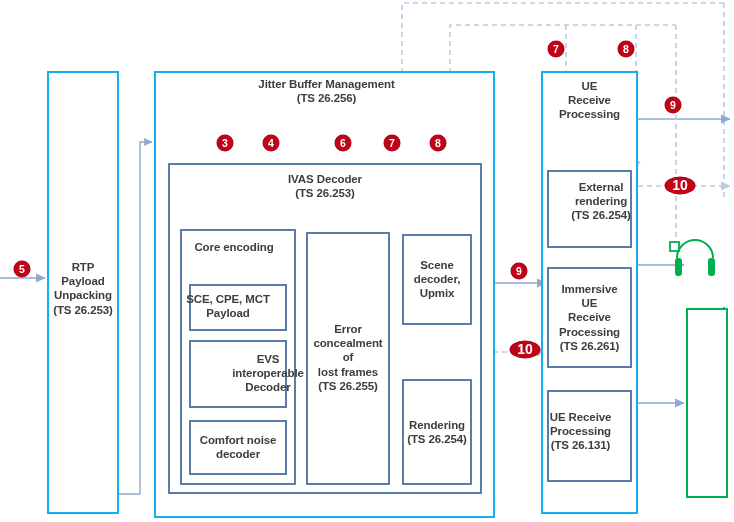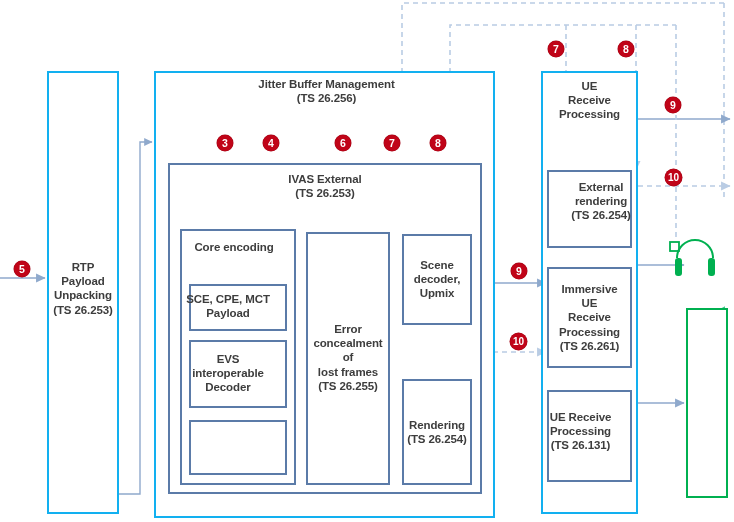--- a/index.html
+++ b/index.html
@@ -13,21 +13,21 @@
   .green{border:2.5px solid #00b050;}
 
   .lbl{position:absolute;text-align:center;color:#3d3d3d;
        font-size:11.5px;line-height:14.2px;font-weight:bold;
        letter-spacing:-0.1px;}
 
   .badge{position:absolute;width:16px;height:16px;border-radius:50%;
          background:#c00418;color:#fff;font-size:10.5px;font-weight:bold;
          line-height:16px;text-align:center;z-index:40;
          box-shadow:0 0 0 .5px #a00314;}
-  .badge.wide{width:17px;height:17px;line-height:17px;font-size:10px;}
+  .badge.wide{width:30px;height:17px;line-height:17px;font-size:14px;margin-top:8px;}
 
   svg.layer{position:absolute;left:0;top:0;width:734px;height:522px;
             overflow:visible;pointer-events:none;}
 </style>
 </head>
 <body>
 
 <div id="stage">
 
   <svg class="layer">
@@ -118,34 +118,38 @@
       <div>RTP</div>
       <div>Payload</div>
       <div>Unpacking</div>
       <div>(TS 26.253)</div>
     </div>
   <div class="lbl" style="left:188px;top:77px;width:277px;">
       <div>Jitter Buffer Management</div>
       <div>(TS 26.256)</div>
     </div>
   <div class="lbl" style="left:178px;top:172px;width:294px;">
-      <div>IVAS External</div>
+      <div>IVAS Decoder</div>
       <div>(TS 26.253)</div>
     </div>
   <div class="lbl" style="left:182px;top:240px;width:104px;">
       <div>Core encoding</div>
     </div>
   <div class="lbl" style="left:179px;top:292px;width:98px;">
       <div>SCE, CPE, MCT</div>
       <div>Payload</div>
     </div>
-  <div class="lbl" style="left:189px;top:352px;width:78px;">
+  <div class="lbl" style="left:189px;top:352px;width:78px;padding-left:40px;">
       <div>EVS</div>
       <div>interoperable</div>
       <div>Decoder</div>
+    </div>
+  <div class="lbl" style="left:189px;top:433px;width:98px;">
+      <div>Comfort noise</div>
+      <div>decoder</div>
     </div>
   <div class="lbl" style="left:306px;top:322px;width:84px;">
       <div>Error</div>
       <div>concealment</div>
       <div>of</div>
       <div>lost frames</div>
       <div>(TS 26.255)</div>
     </div>
   <div class="lbl" style="left:402px;top:258px;width:70px;">
       <div>Scene</div>

